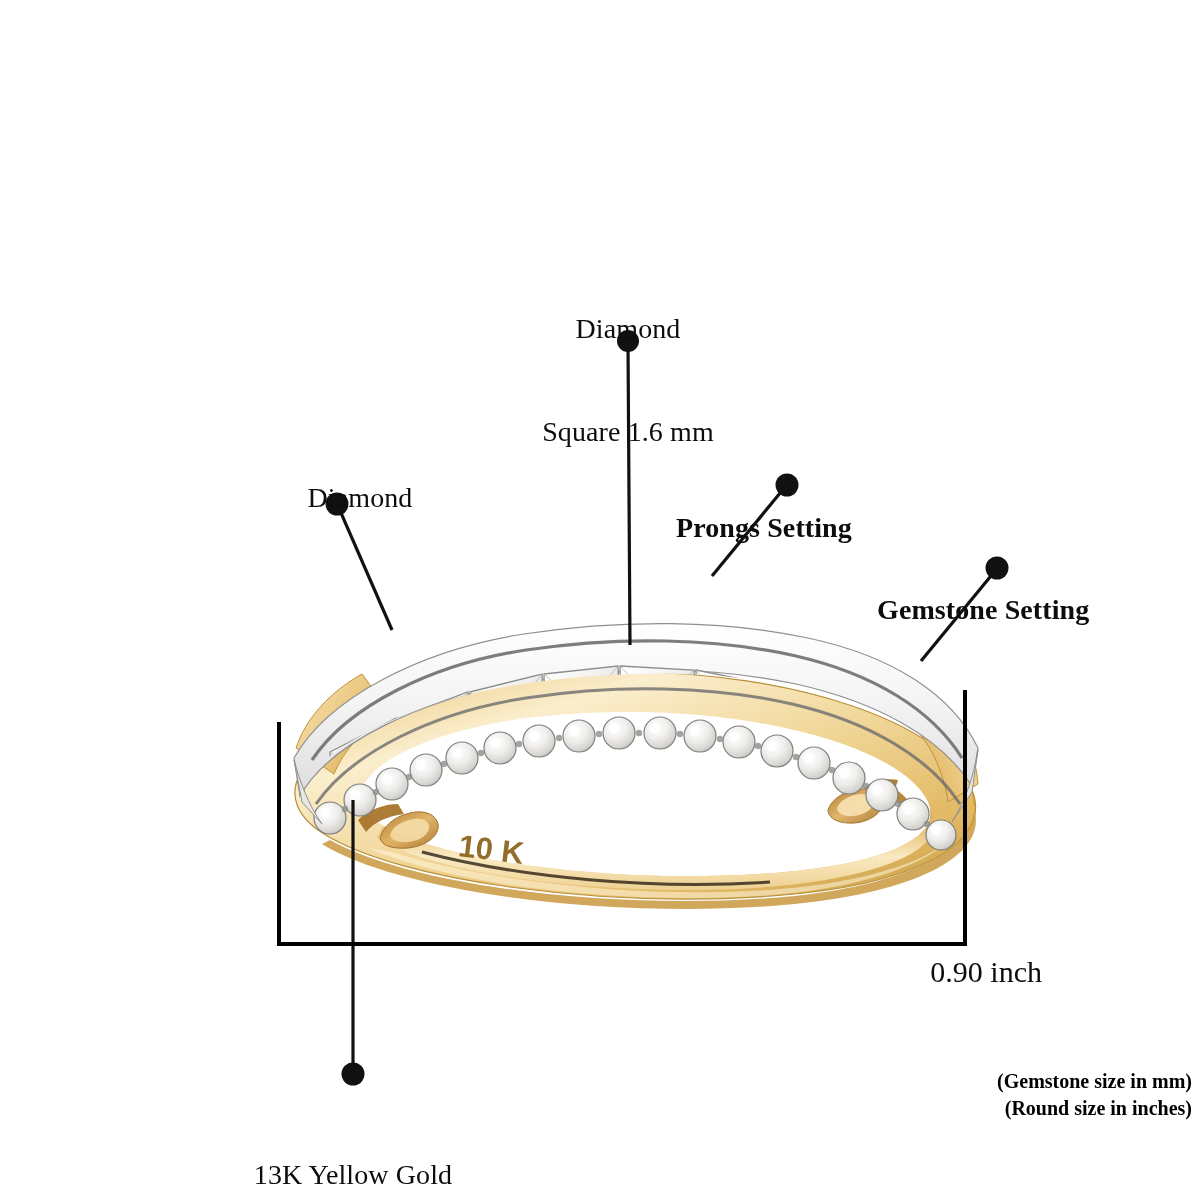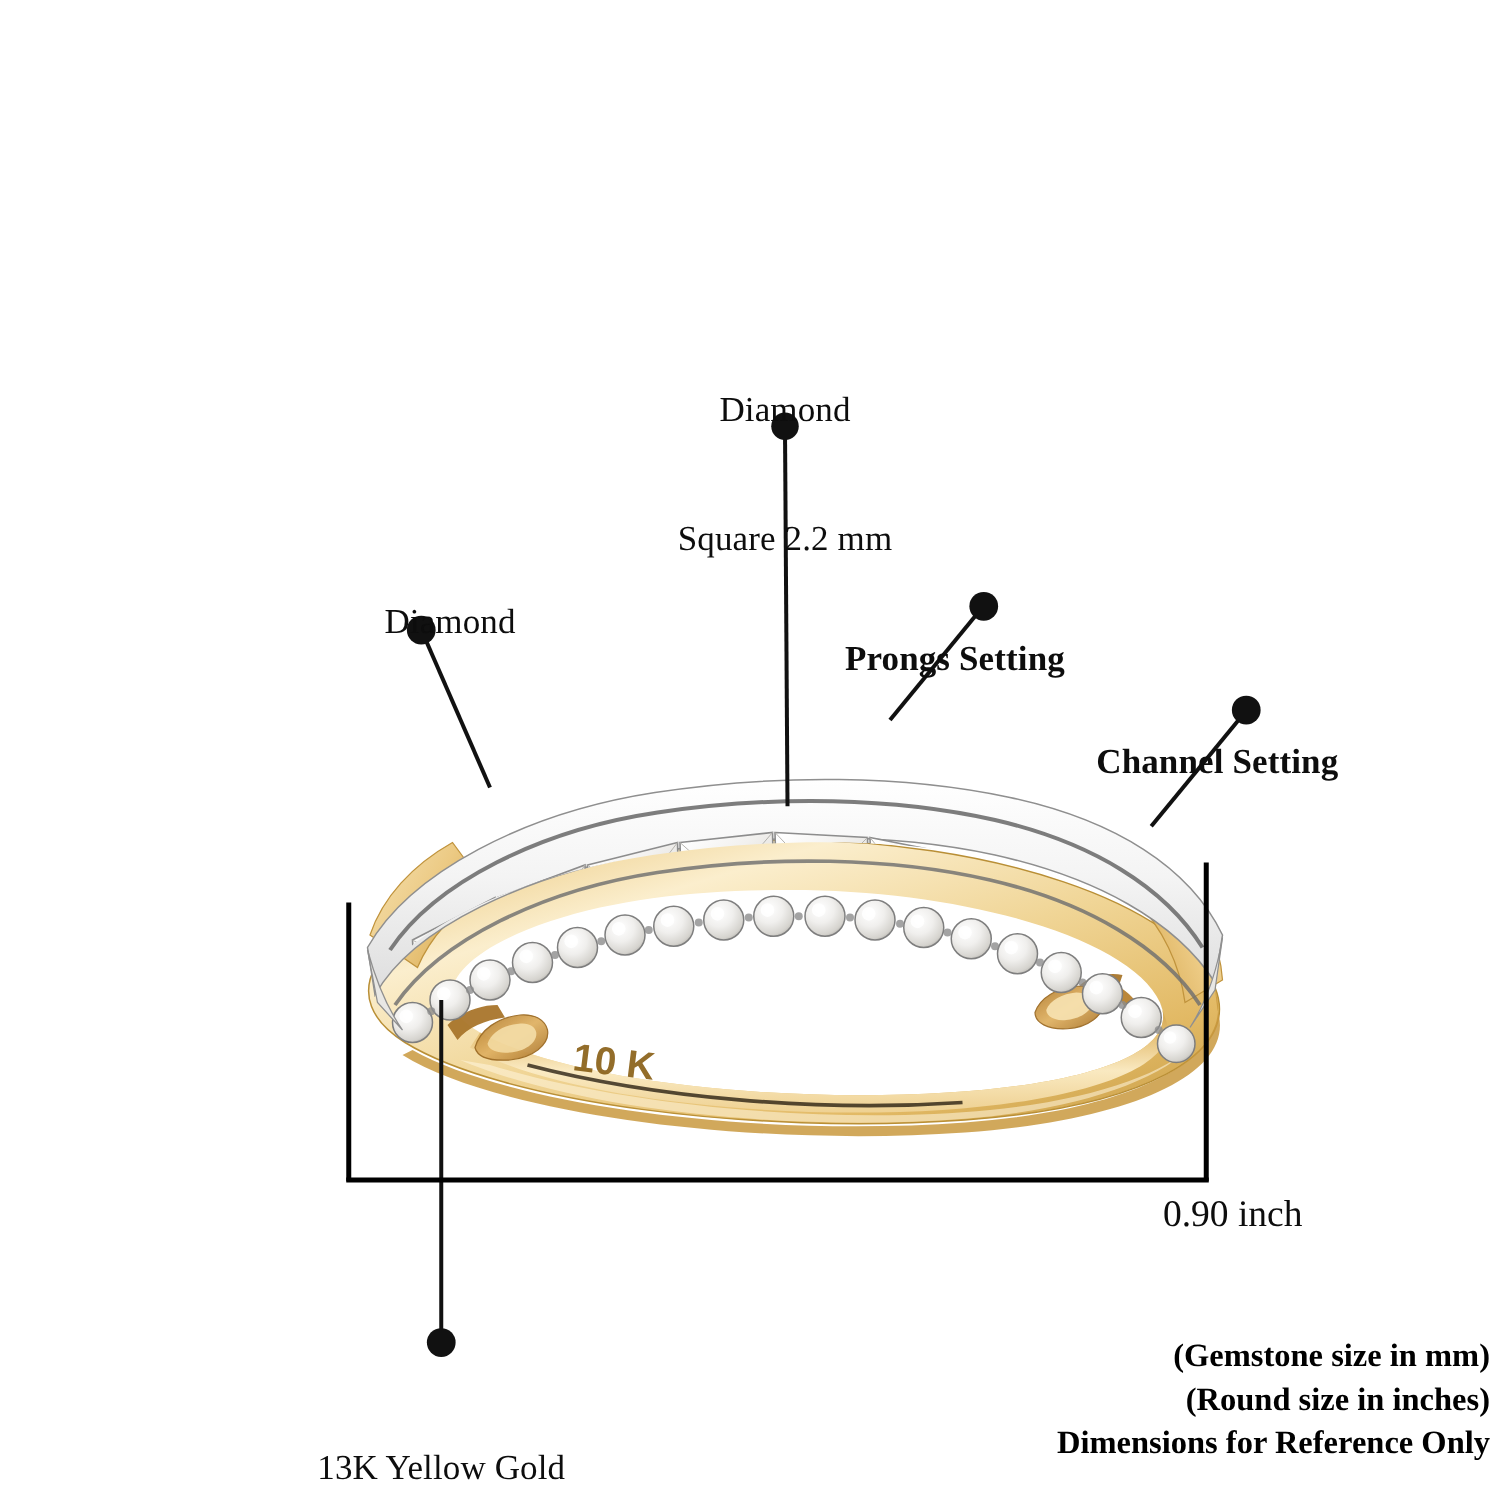--- a/index.html
+++ b/index.html
@@ -23,21 +23,21 @@
   .callout.c-left{text-align:left;font-weight:bold;}
 
   
   #overlay{position:absolute;left:0;top:0;width:1200px;height:1200px;}
 
   
   #disclaimer{
     position:absolute;right:8px;top:1068px;
     text-align:right;
     font-family:"Liberation Serif","DejaVu Serif",serif;
-    font-weight:bold;font-size:26px;line-height:1.33;
+    font-weight:bold;font-size:20px;line-height:1.33;
     color:#000;
   }
   #disclaimer div{white-space:nowrap;}
 
   
   #dim-caption{
     position:absolute;left:0;top:955px;width:1052px;
     text-align:right;font-size:30px;color:#0d0d0d;
   }
   #dim-caption span{position:relative;left:-10px;}
@@ -461,42 +461,41 @@
 
     <g>
       <line x1="279" y1="722" x2="279" y2="945" stroke="#000" stroke-width="4"></line>
       <line x1="965" y1="690" x2="965" y2="945" stroke="#000" stroke-width="4"></line>
       <line x1="277" y1="944" x2="967" y2="944" stroke="#000" stroke-width="4"></line>
     </g>
   </svg>
 
   <div class="callout c-center" style="left:444px;top:244px;width:368px;">
     <div>Diamond</div>
-    <div>Square 2.2 mm</div>
+    <div>Square 1.6 mm</div>
   </div>
 
   <div class="callout c-center" style="left:176px;top:413px;width:368px;">
     <div>Diamond</div>
   </div>
 
   <div class="callout c-left" style="left:676px;top:443px;">
     <div>Prongs Setting</div>
   </div>
 
   <div class="callout c-left" style="left:877px;top:525px;">
-    <div>Channel Setting</div>
+    <div>Gemstone Setting</div>
   </div>
 
   <div class="callout c-center" style="left:193px;top:1090px;width:320px;">
     <div>13K Yellow Gold</div>
   </div>
 
   <div id="dim-caption">
     <span>0.90 inch</span>
   </div>
 
   <div id="disclaimer">
     <div>(Gemstone size in mm)</div>
     <div>(Round size in inches)</div>
-    <div>Dimensions for Reference Only</div>
   </div>
 
 </div>
 
 </body></html>

